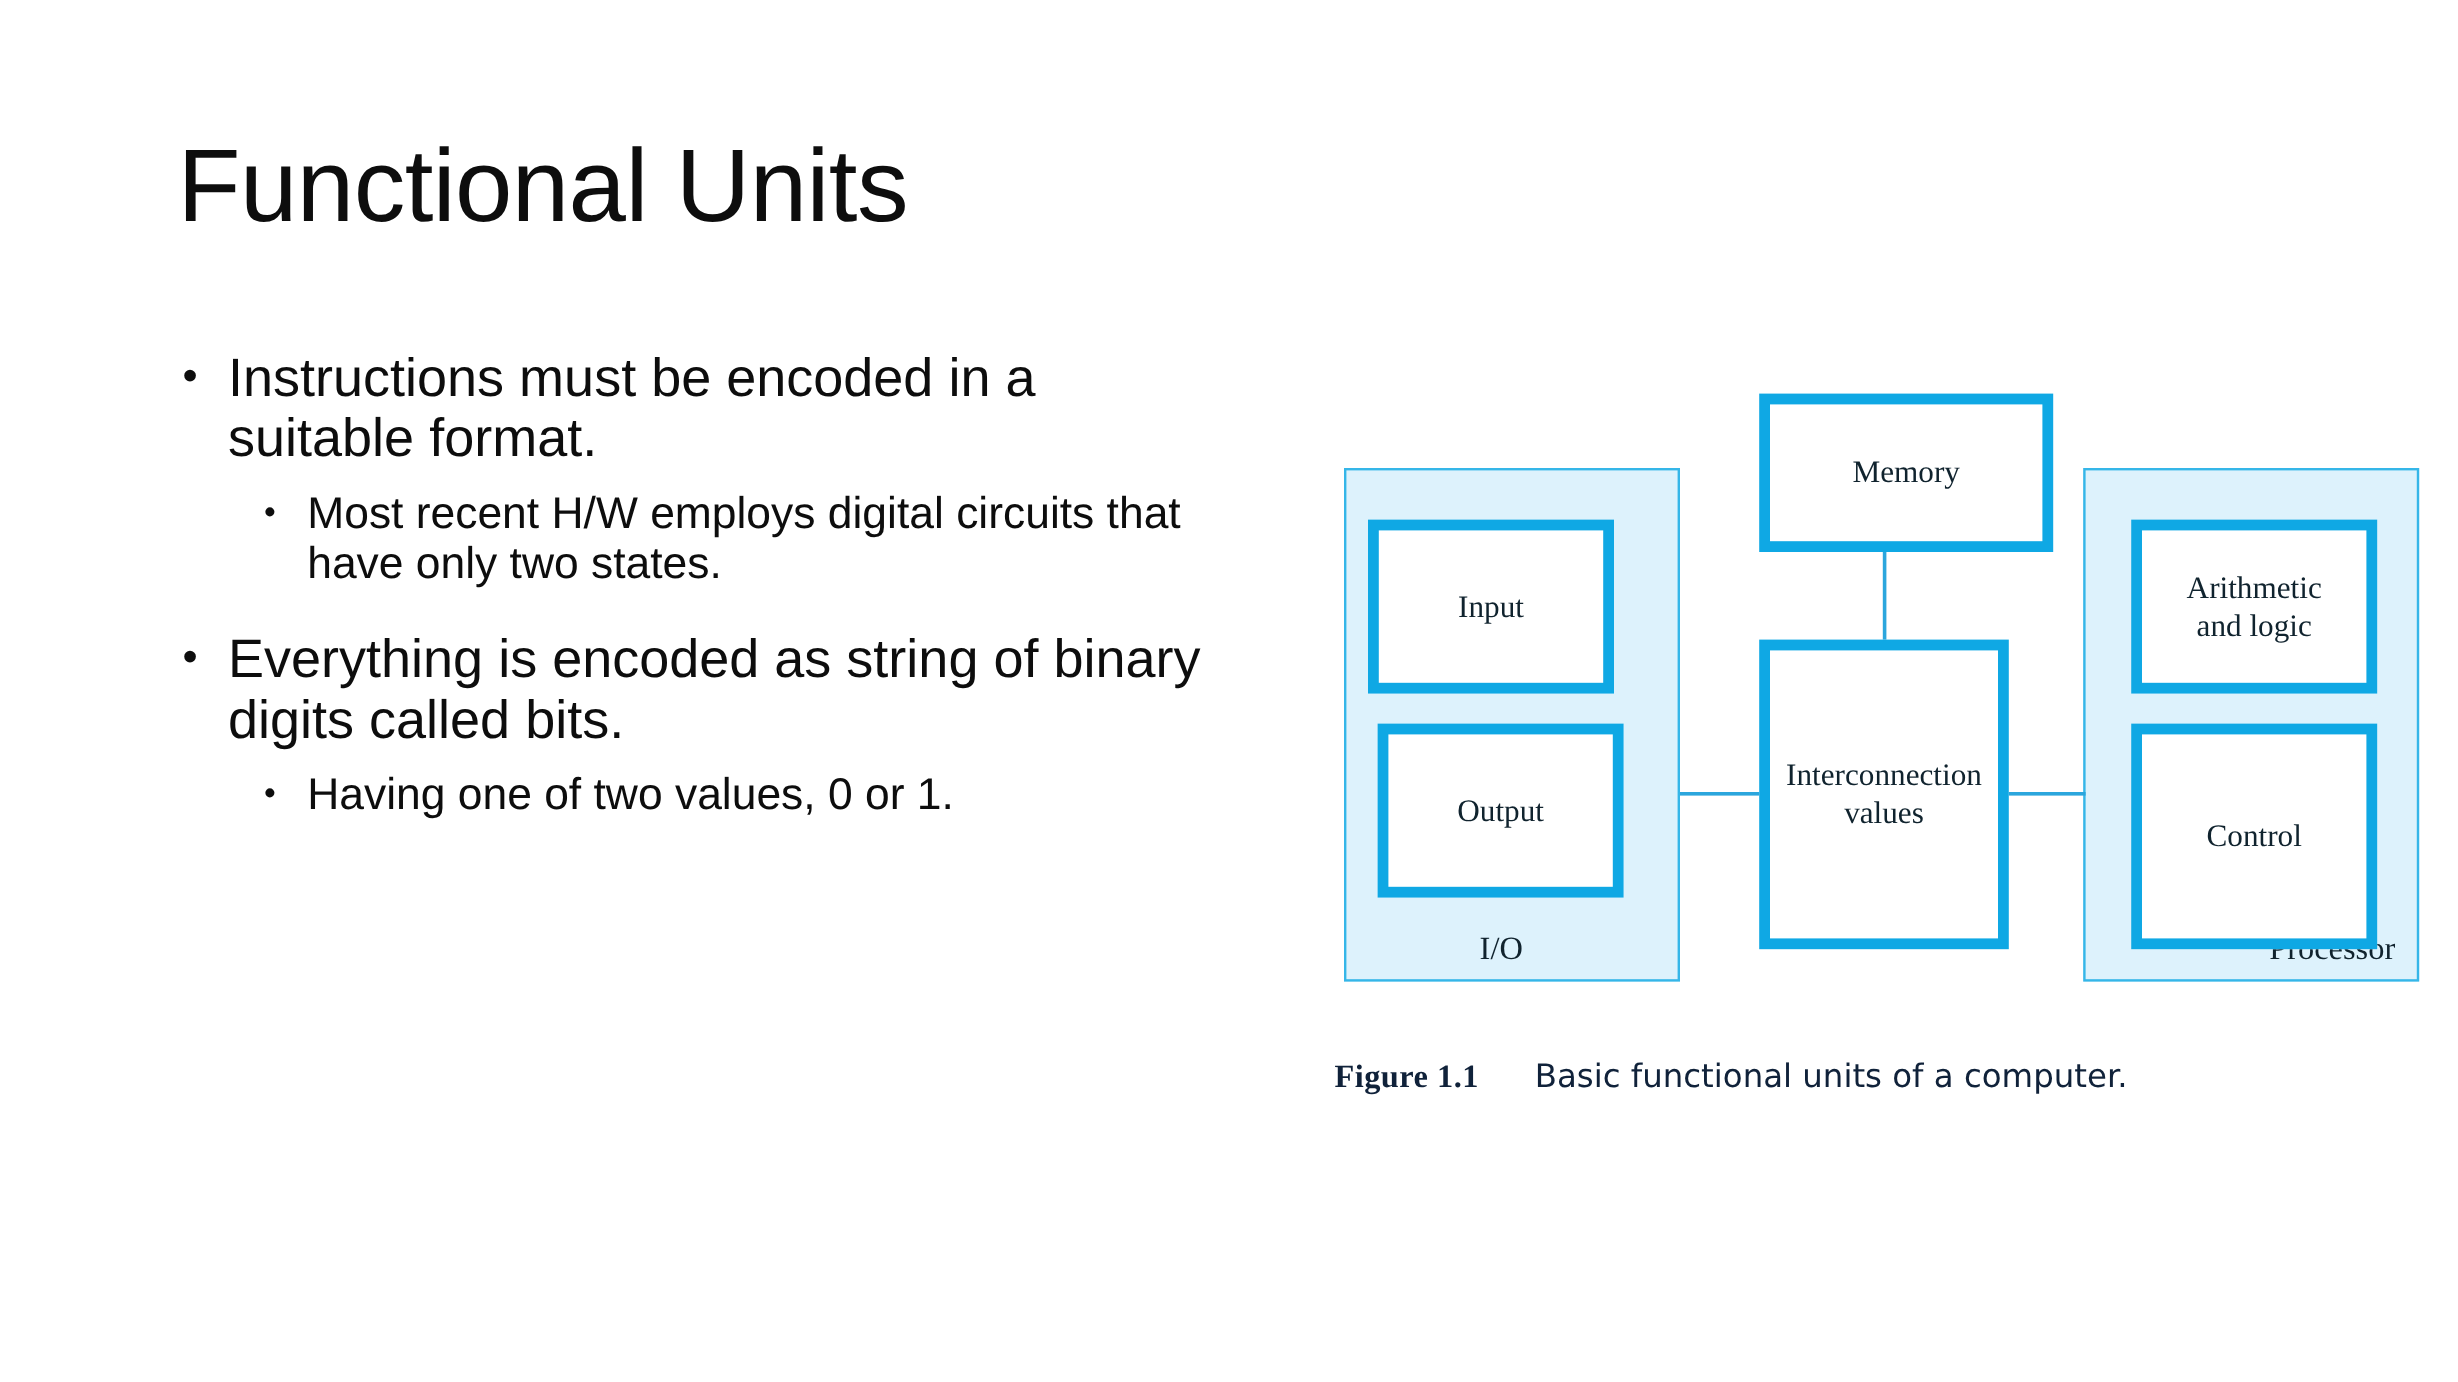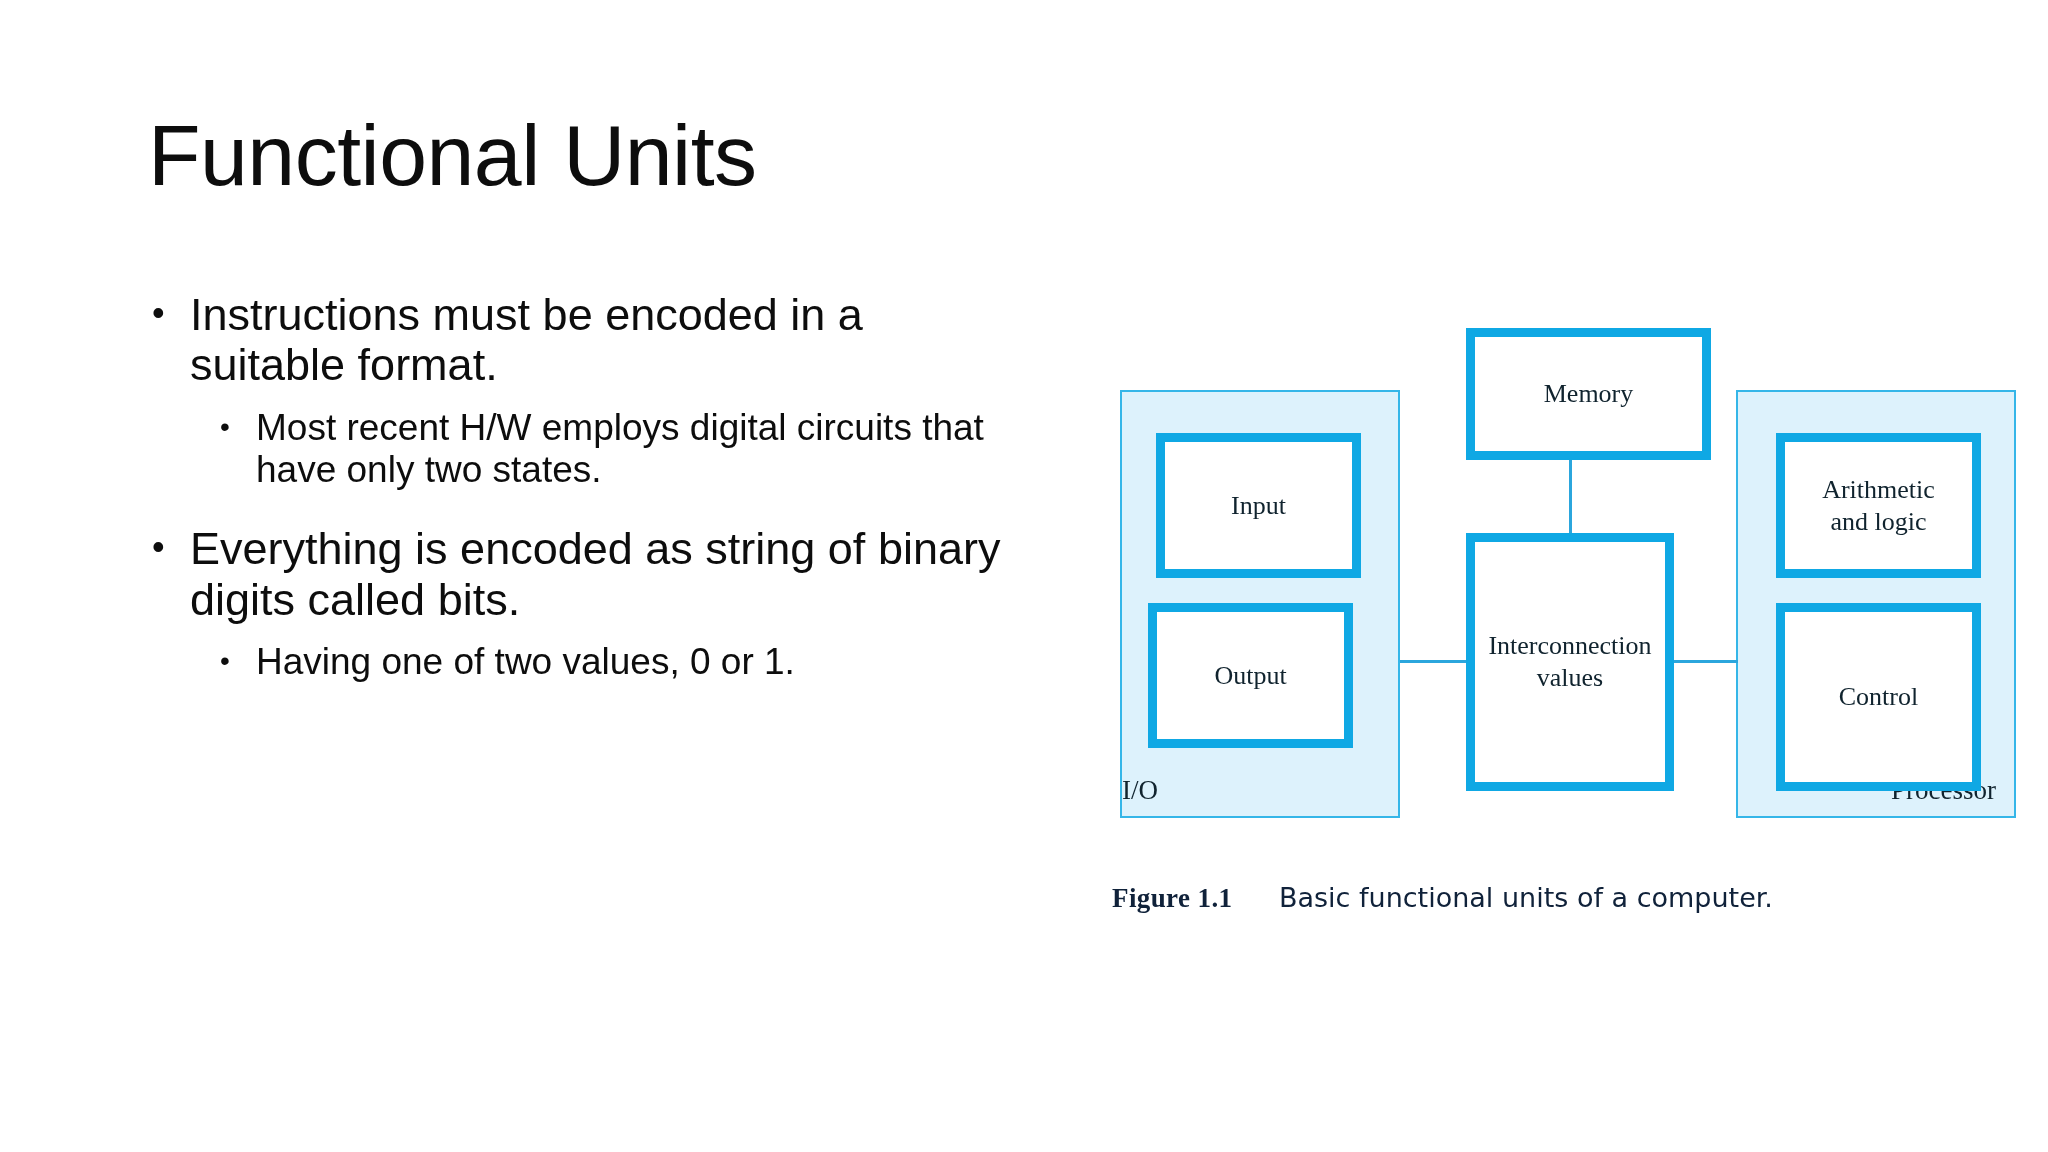--- a/index.html
+++ b/index.html
@@ -117,21 +117,21 @@
   }
 
   #box-memory {
     left: 358px;
     top: 0px;
     width: 245px;
     height: 132px;
     align-items: center;
   }
   #box-input {
-    left: 48px;
+    left: 32px;
     top: 105px;
     width: 205px;
     height: 145px;
   }
   #box-output {
     left: 40px;
     top: 275px;
     width: 205px;
     height: 145px;
   }
@@ -183,21 +183,21 @@
     position: absolute;
     font-family: "Liberation Serif", serif;
     font-size: 27px;
     color: #10232e;
     white-space: nowrap;
   }
   #label-io {
     left: 0;
     right: 18px;
     bottom: 10px;
-    text-align: left;
+    text-align: center;
     margin-top: 45px;
   }
   #label-processor {
     left: 0;
     right: 18px;
     bottom: 10px;
     text-align: right;
     padding-left: 16px;
   }
 

